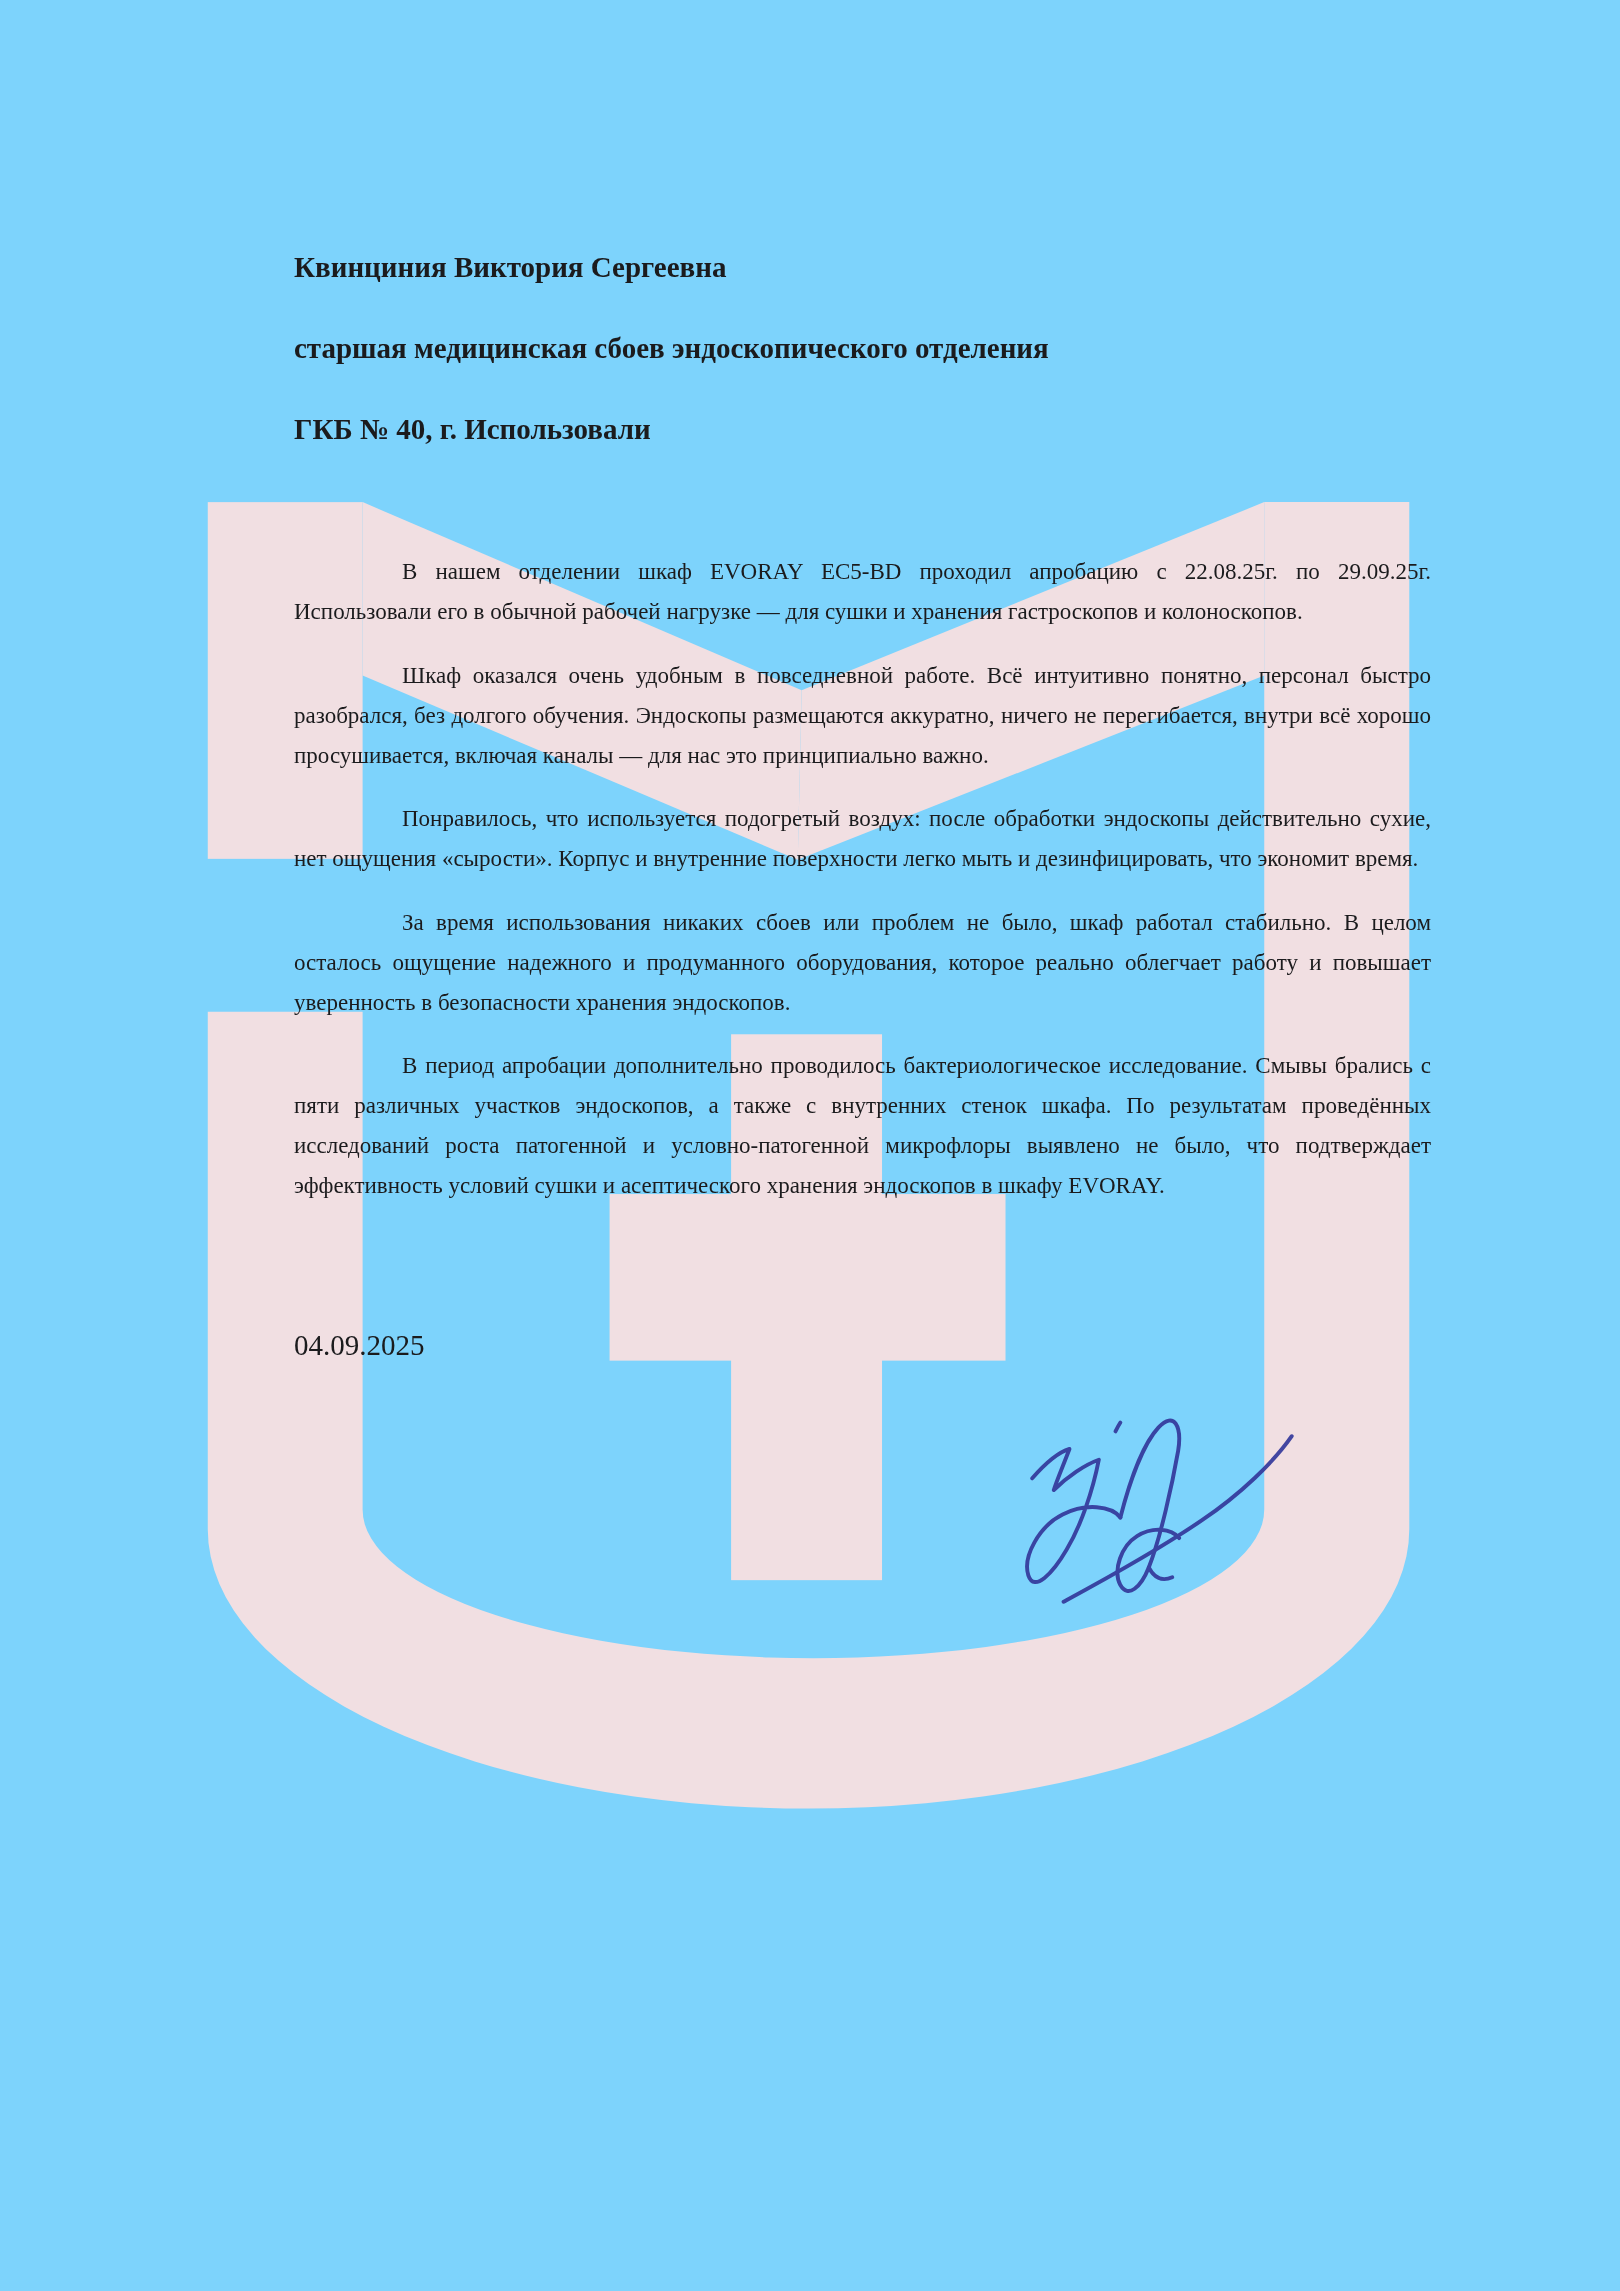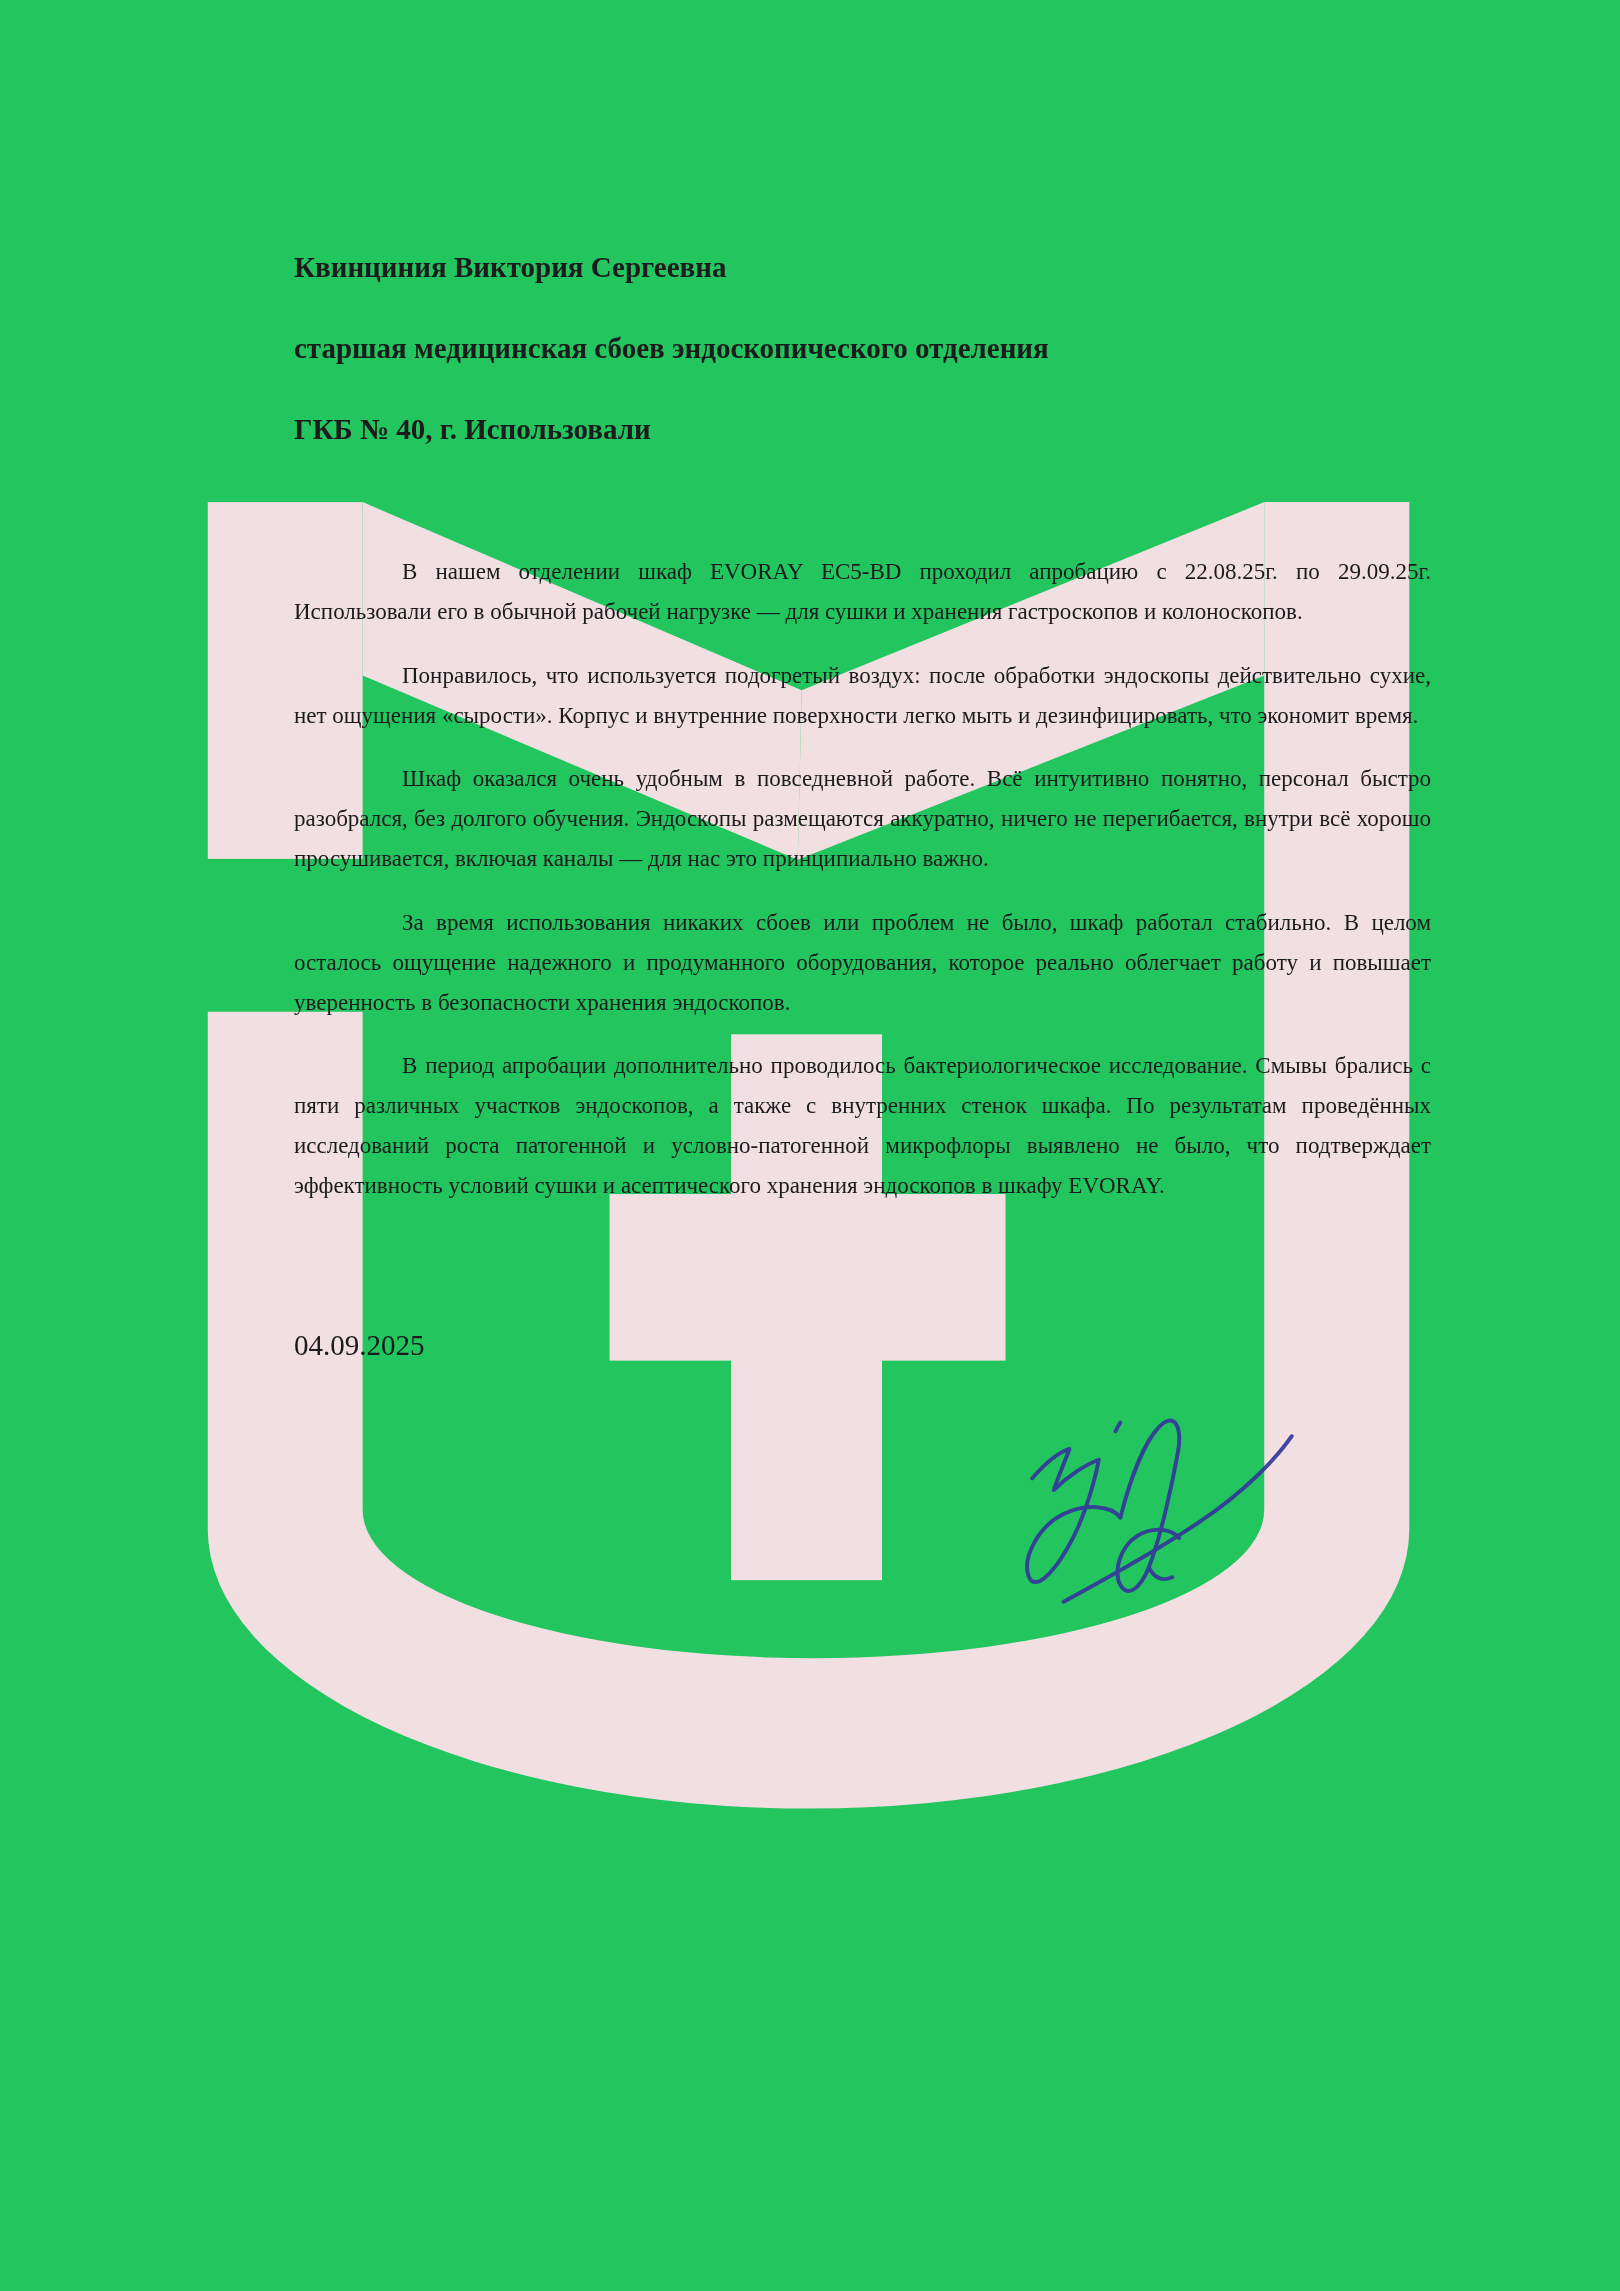--- a/index.html
+++ b/index.html
@@ -1,20 +1,20 @@
 <!DOCTYPE html>
 <html><head>
 <meta charset="utf-8">
 <style>
   html, body { margin: 0; padding: 0; background: #ffffff; }
   .page {
     position: relative;
     width: 1620px;
     height: 2292px;
-    background: #22c55e;
+    background: #7dd3fc;
     overflow: hidden;
     font-family: "Liberation Serif", "DejaVu Serif", serif;
     color: #1b1b1d;
   }
   .watermark {
     position: absolute;
     left: 0; top: 0;
     width: 1620px; height: 2292px;
     z-index: 0;
   }
@@ -73,22 +73,22 @@
 
     <rect x="622" y="1218" width="404" height="170" fill="#f1dfe2"></rect>
   </svg>
 
   <div class="content">
     <p class="hdr">Квинциния Виктория Сергеевна</p>
     <p class="hdr">старшая медицинская сбоев эндоскопического отделения</p>
     <p class="hdr hdr-last">ГКБ № 40, г. Использовали</p>
 
     <p class="para">В нашем отделении шкаф EVORAY EC5-BD проходил апробацию с 22.08.25г.  по 29.09.25г. Использовали его в обычной рабочей нагрузке — для сушки и хранения гастроскопов и колоноскопов.</p>
+    <p class="para">Шкаф оказался очень удобным в повседневной работе. Всё интуитивно понятно, персонал быстро разобрался, без долгого обучения. Эндоскопы размещаются аккуратно, ничего не перегибается, внутри всё хорошо просушивается, включая каналы — для нас это принципиально важно.</p>
     <p class="para">Понравилось, что используется подогретый воздух: после обработки эндоскопы действительно сухие, нет ощущения «сырости». Корпус и внутренние поверхности легко мыть и дезинфицировать, что экономит время.</p>
-    <p class="para">Шкаф оказался очень удобным в повседневной работе. Всё интуитивно понятно, персонал быстро разобрался, без долгого обучения. Эндоскопы размещаются аккуратно, ничего не перегибается, внутри всё хорошо просушивается, включая каналы — для нас это принципиально важно.</p>
     <p class="para">За время использования никаких сбоев или проблем не было, шкаф работал стабильно. В целом осталось ощущение надежного и продуманного оборудования, которое реально облегчает работу и повышает уверенность в безопасности хранения эндоскопов.</p>
     <p class="para">В период апробации дополнительно проводилось бактериологическое исследование. Смывы брались с пяти различных участков эндоскопов, а также с внутренних стенок шкафа. По результатам проведённых исследований роста патогенной и условно-патогенной микрофлоры выявлено не было, что подтверждает эффективность условий сушки и асептического хранения эндоскопов в шкафу EVORAY.</p>
 
     <div class="date-line">04.09.2025</div>
   </div>
 
   <div class="signature-wrap">
     <svg viewBox="0 0 320 240" width="323" height="235" xmlns="http://www.w3.org/2000/svg" aria-hidden="true">
       <g fill="none" stroke-width="4" stroke-linecap="round" stroke-linejoin="round" opacity="0.92">
         <path d="M28,80 C42,64 56,53 66,50 C60,66 53,82 50,92 C64,78 82,66 96,61 C90,92 78,128 63,153 C49,177 30,197 24,179 C18,160 35,129 59,117 C82,105 109,108 118,120" stroke="#34389b"></path>

